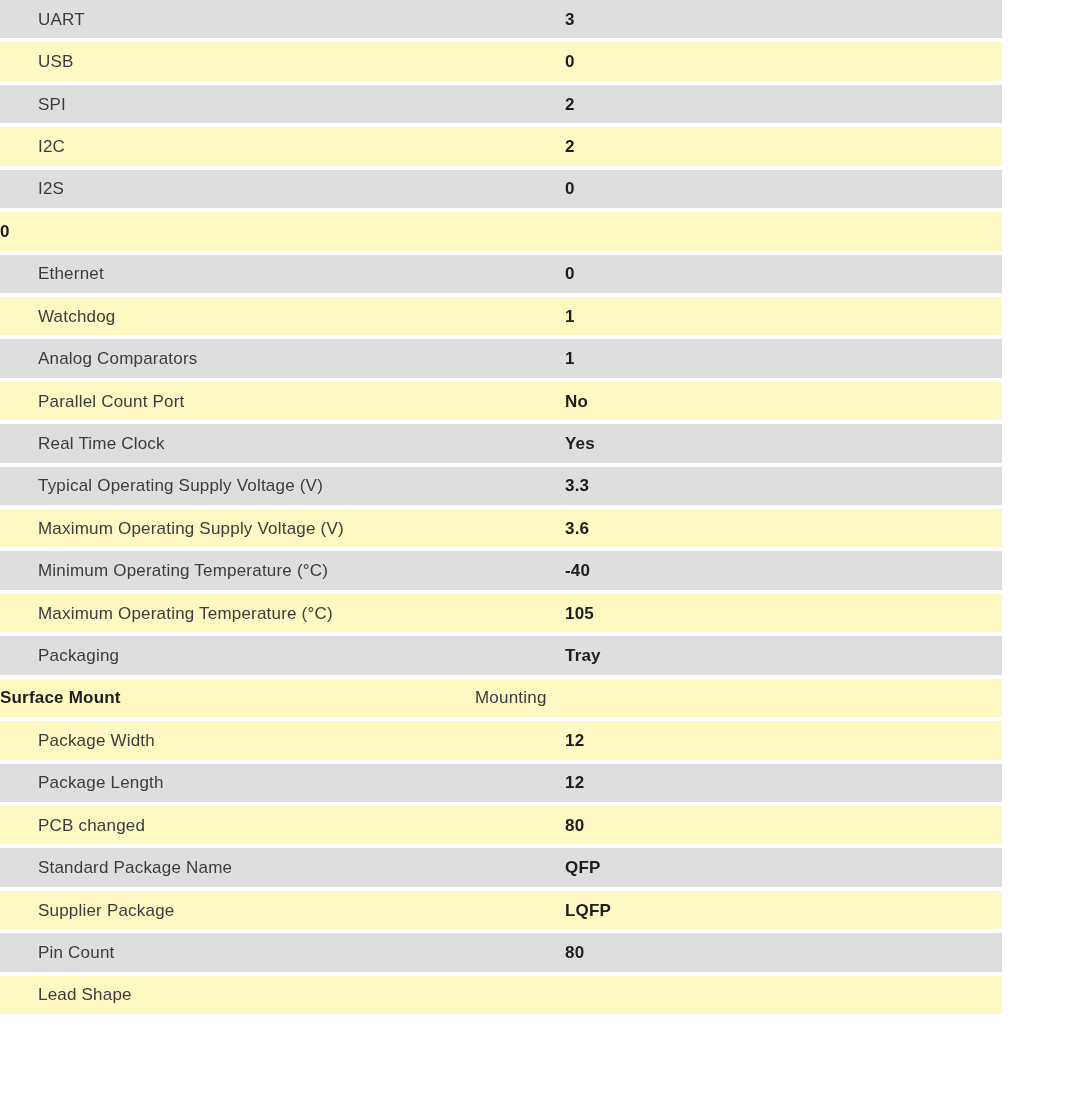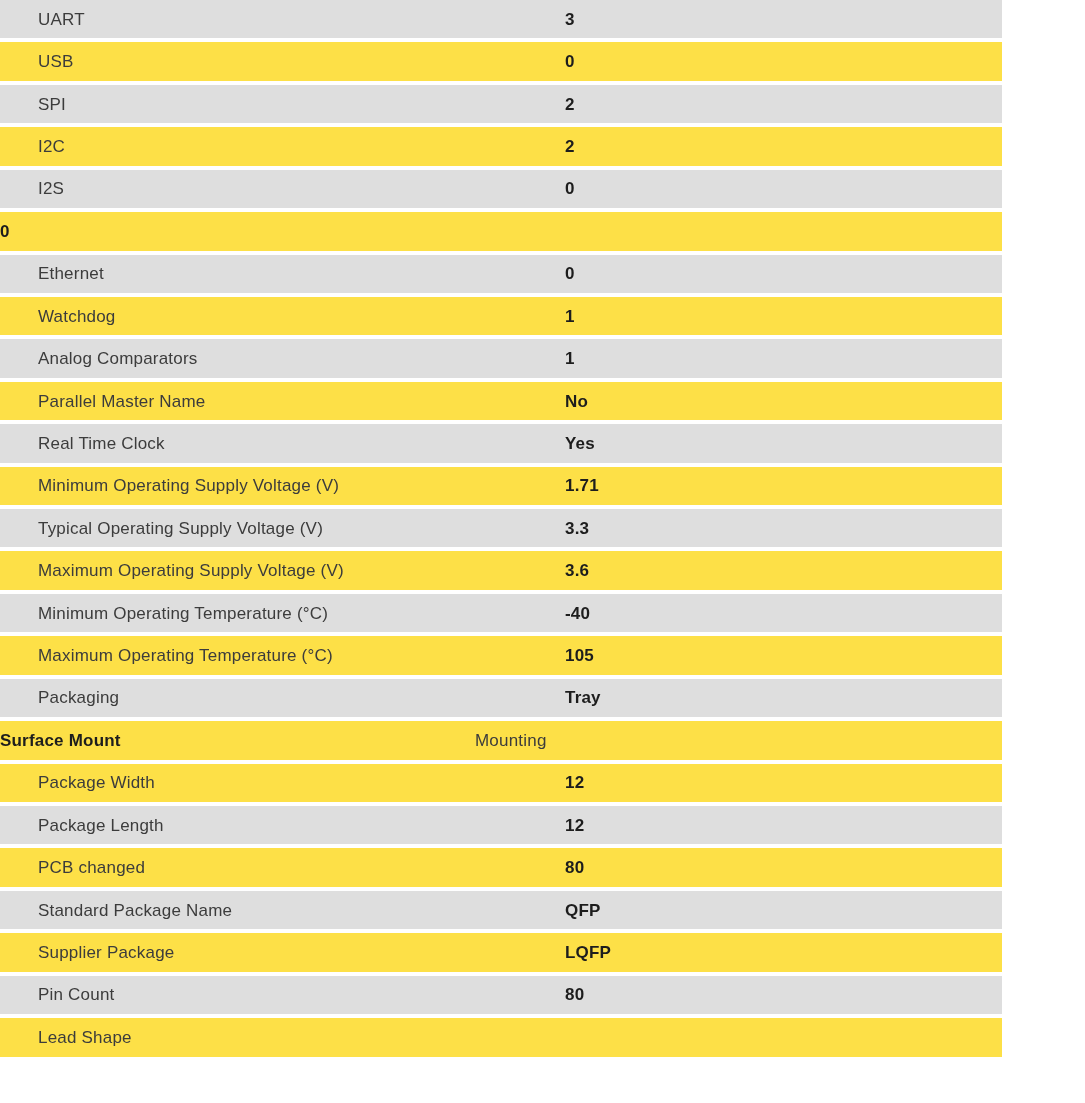--- a/index.html
+++ b/index.html
@@ -15,21 +15,21 @@
     width: 1002px;
     height: 1103px;
     overflow: hidden;
   }
   .row {
     box-sizing: border-box;
     height: 42.423px;
     display: flex;
     align-items: center;
     border-bottom: 4px solid #ffffff;
-    background: #fde047;
+    background: #fef9c3;
   }
   .row.shaded {
     background: var(--shaded, #dedede);
   }
   .cell {
     font-size: 17px;
     line-height: 1;
     white-space: nowrap;
   }
   .cell.label {
@@ -81,30 +81,26 @@
     </div>
     <div class="row">
       <div class="cell label">Watchdog</div>
       <div class="cell value">1</div>
     </div>
     <div class="row shaded">
       <div class="cell label">Analog Comparators</div>
       <div class="cell value">1</div>
     </div>
     <div class="row">
-      <div class="cell label">Parallel Master Name</div>
+      <div class="cell label">Parallel Count Port</div>
       <div class="cell value">No</div>
     </div>
     <div class="row shaded">
       <div class="cell label">Real Time Clock</div>
       <div class="cell value">Yes</div>
-    </div>
-    <div class="row">
-      <div class="cell label">Minimum Operating Supply Voltage (V)</div>
-      <div class="cell value">1.71</div>
     </div>
     <div class="row shaded">
       <div class="cell label">Typical Operating Supply Voltage (V)</div>
       <div class="cell value">3.3</div>
     </div>
     <div class="row">
       <div class="cell label">Maximum Operating Supply Voltage (V)</div>
       <div class="cell value">3.6</div>
     </div>
     <div class="row shaded">

